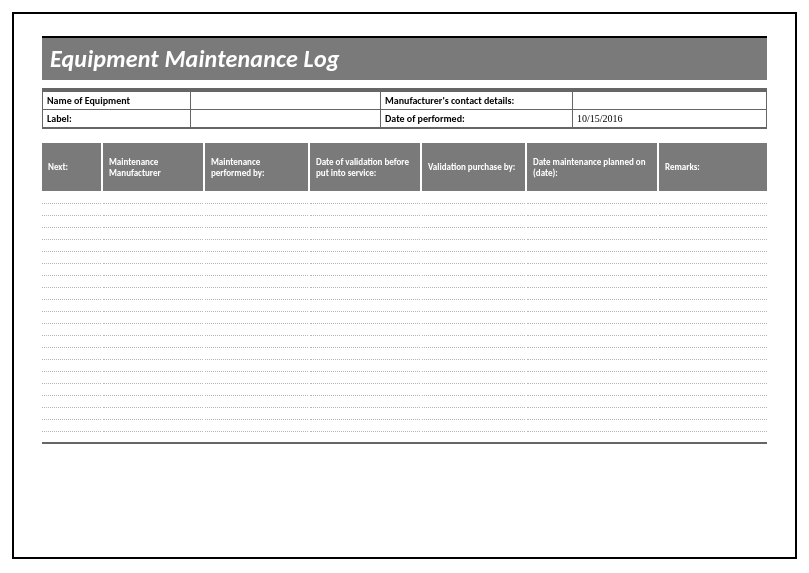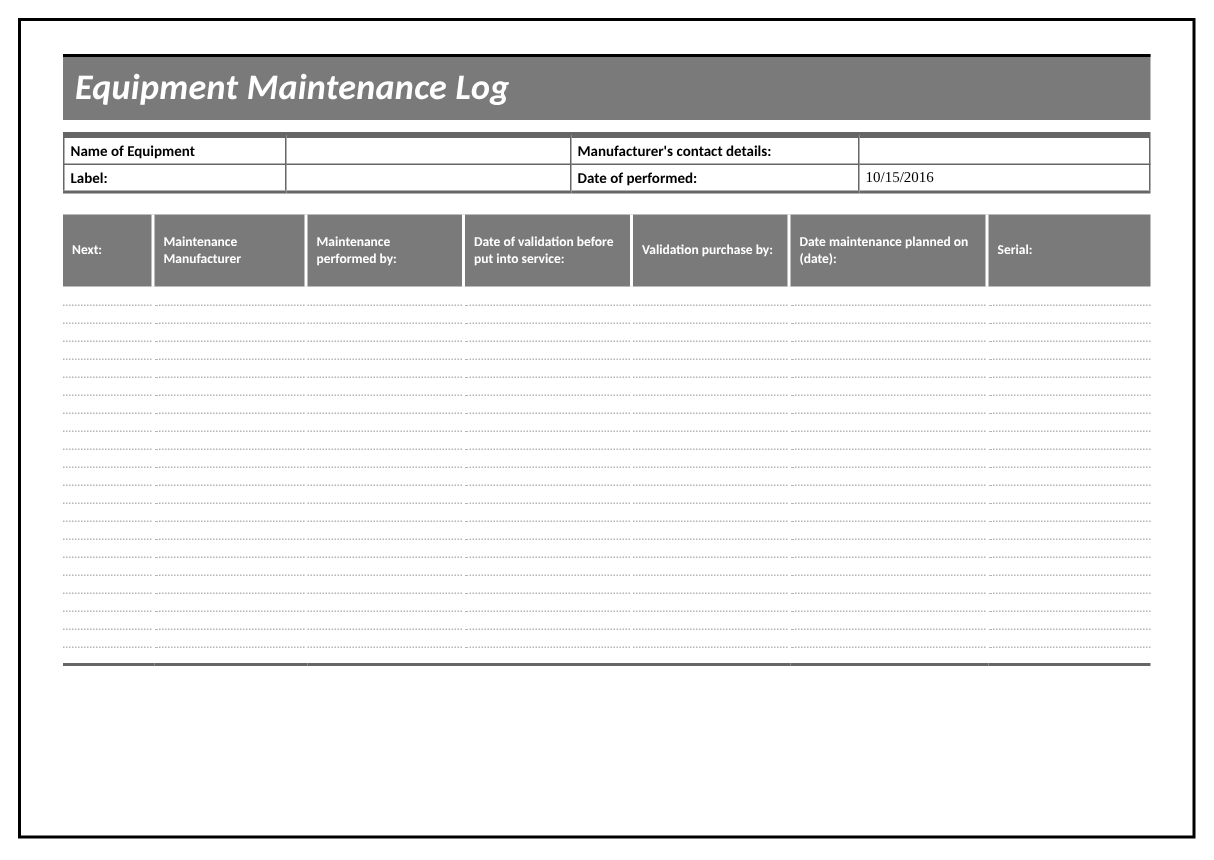--- a/index.html
+++ b/index.html
@@ -137,21 +137,21 @@
         <col class="c7">
     </colgroup>
     <thead>
       <tr>
         <th>Next:</th>
         <th>Maintenance Manufacturer</th>
         <th>Maintenance performed by:</th>
         <th>Date of validation before put into service:</th>
         <th>Validation purchase by:</th>
         <th>Date maintenance planned on (date):</th>
-        <th>Serial:</th>
+        <th>Remarks:</th>
       </tr>
     </thead>
     <tbody id="log-body">
         <tr>
           <td></td>
           <td></td>
           <td></td>
           <td></td>
           <td></td>
           <td></td>

